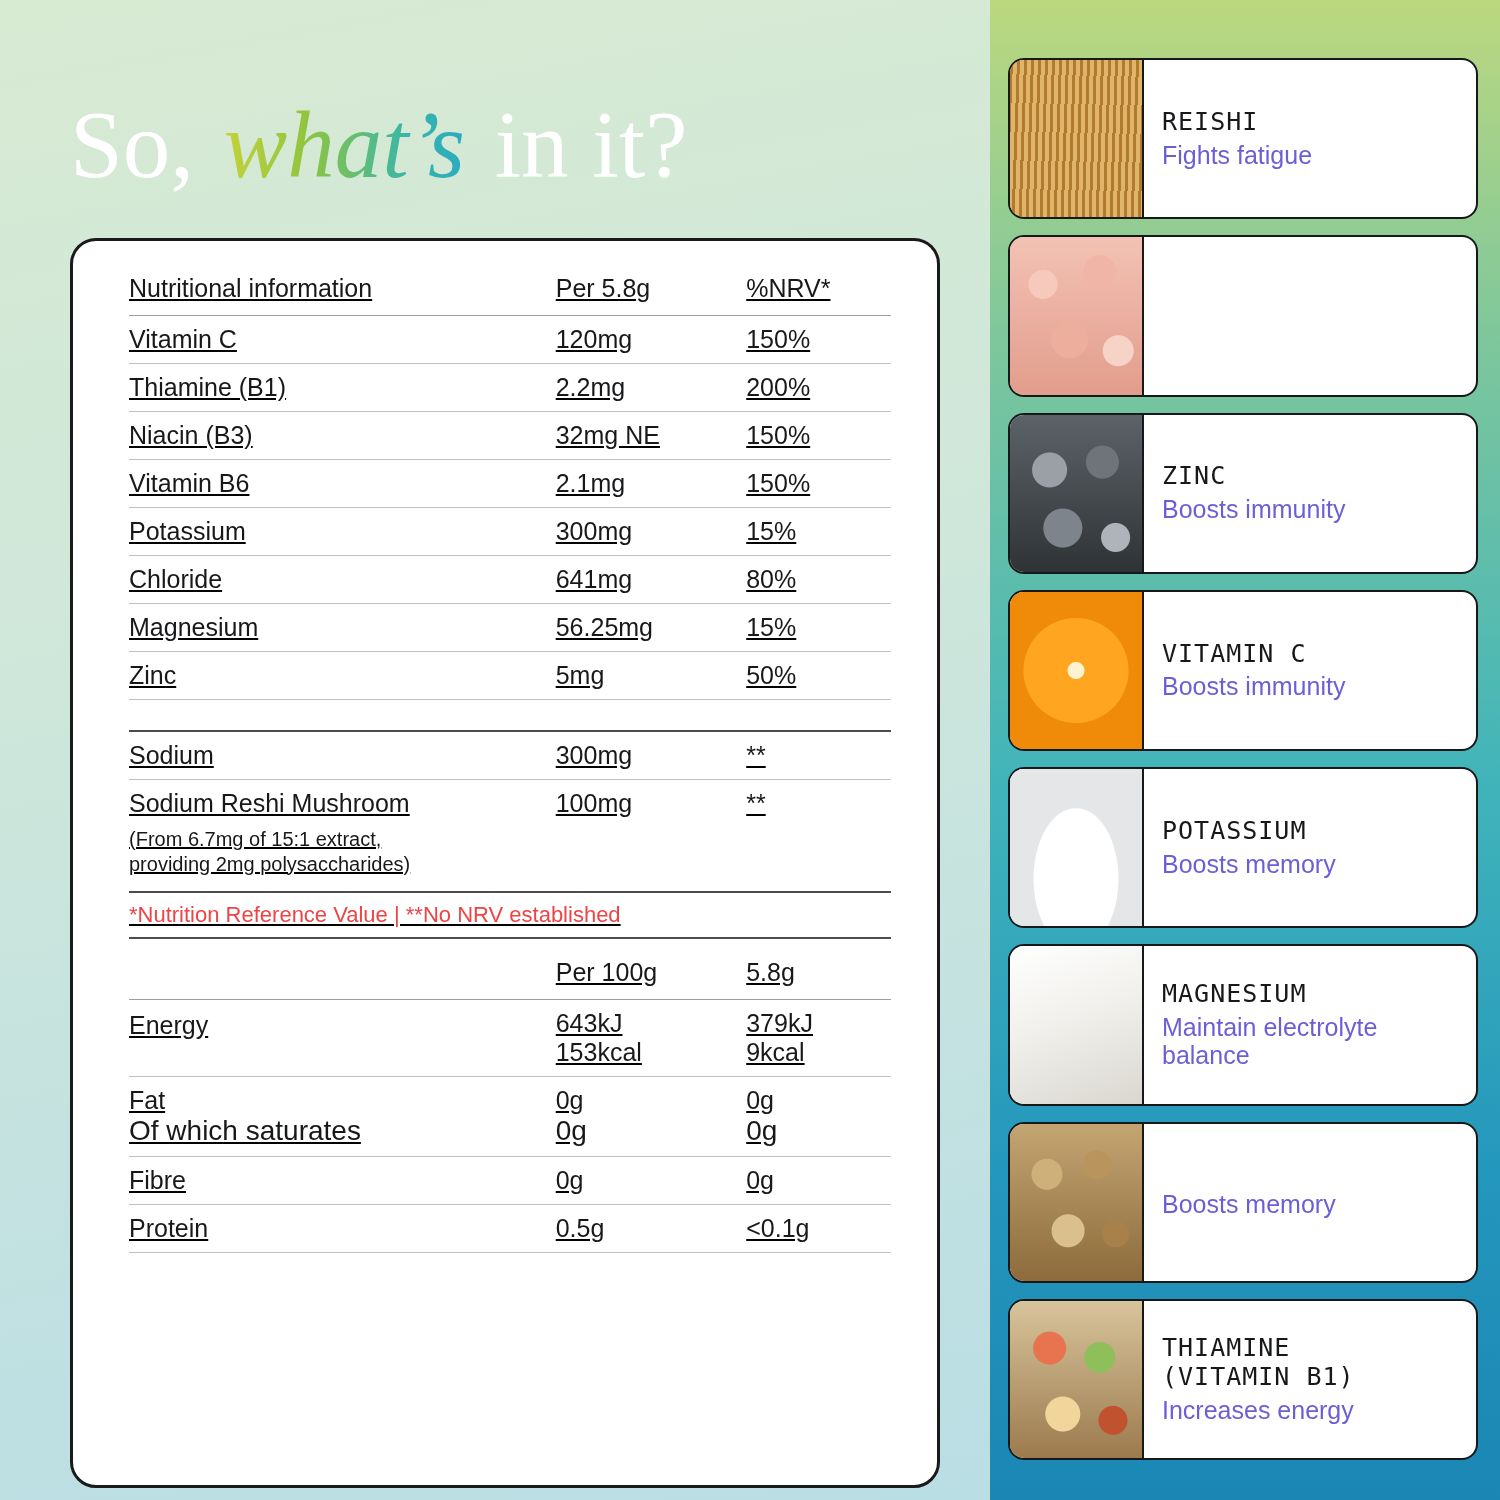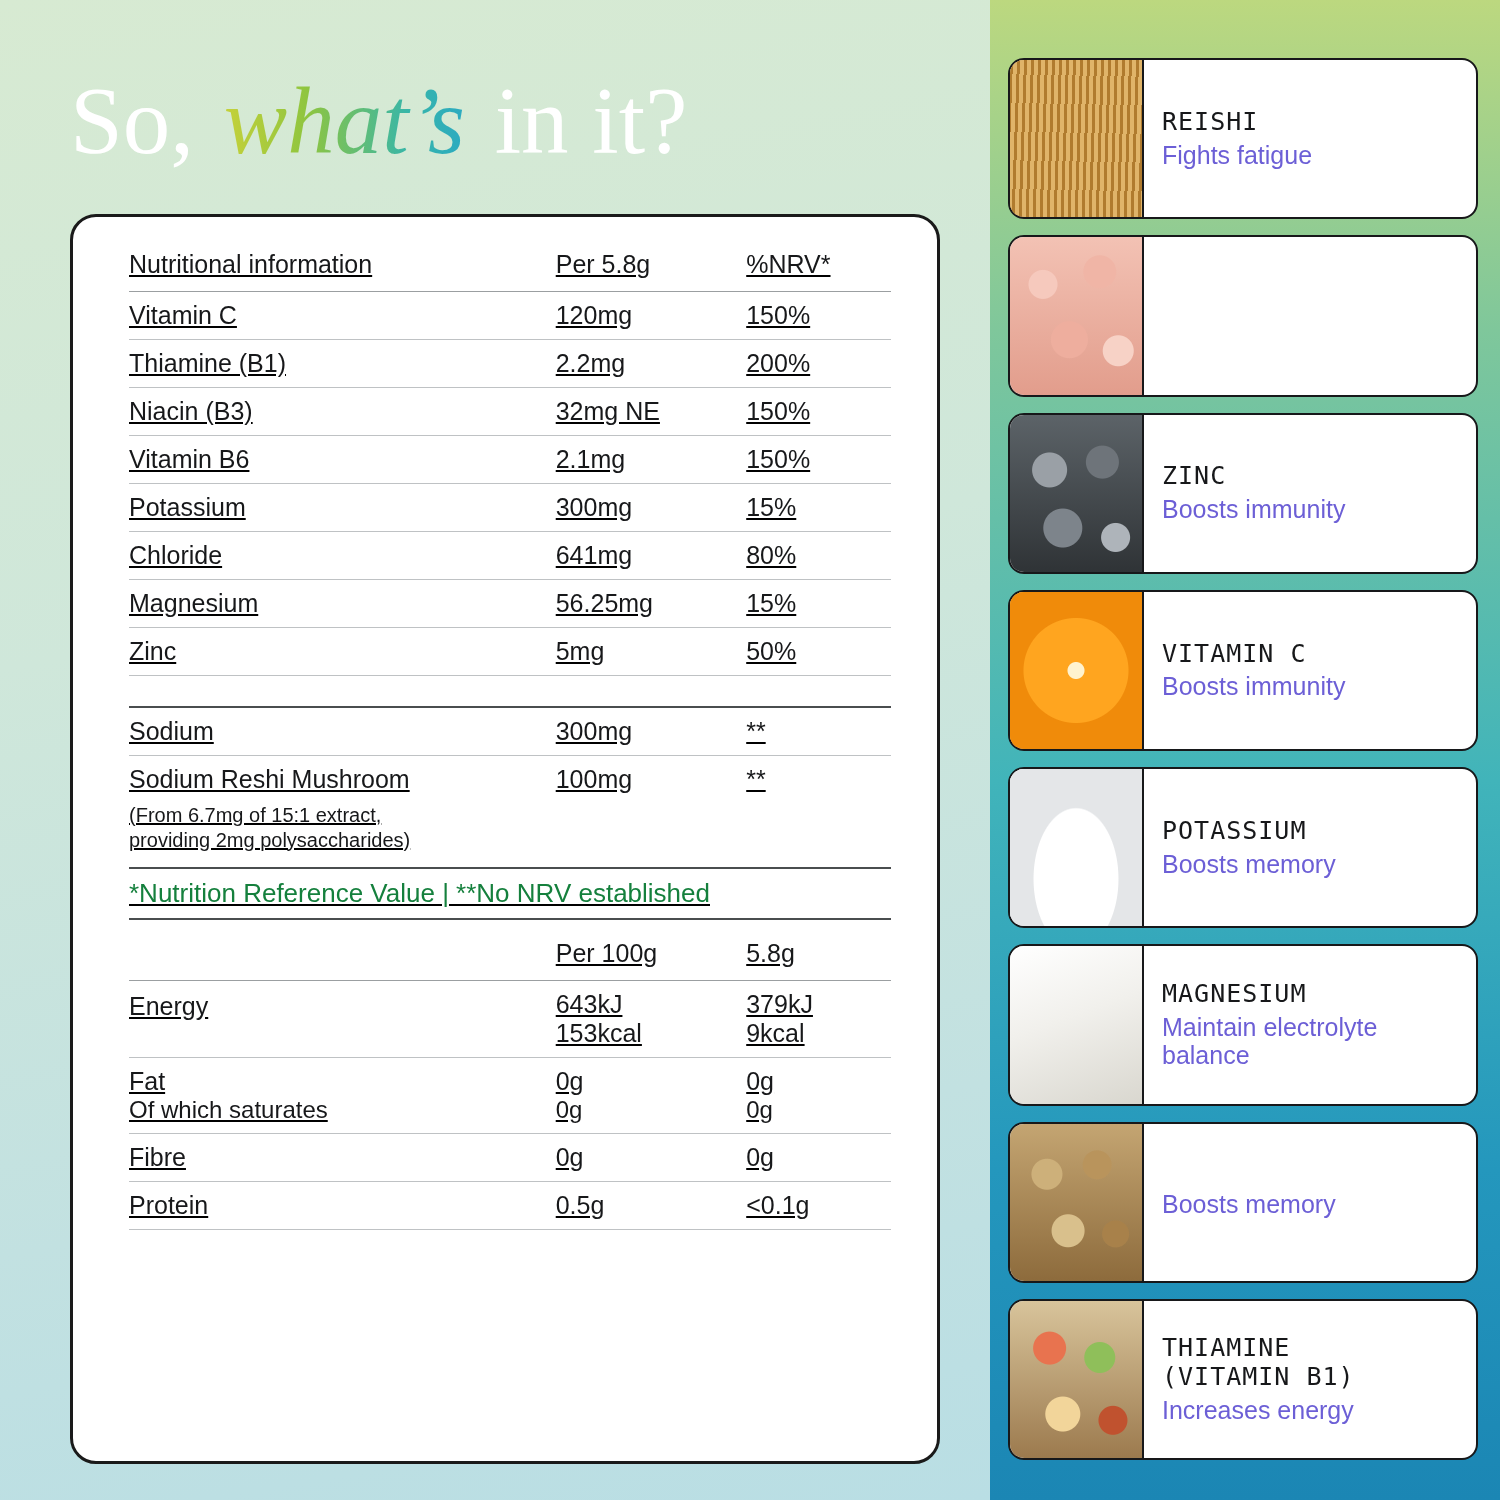--- a/index.html
+++ b/index.html
@@ -30,21 +30,21 @@
     padding: 60px 50px 0 70px;
   }
 
   .headline {
     font-family: "Liberation Serif", serif;
     font-size: 95px;
     line-height: 1.05;
     color: #ffffff;
     letter-spacing: 0px;
     white-space: nowrap;
-    margin-top: 12px;
+    margin-top: 36px;
     margin-bottom: 0;
     font-weight: 400;
   }
   .headline .italic-grad {
     font-style: italic;
     background: linear-gradient(90deg, #c9d23a 0%, #8fc53f 35%, #38b6a8 75%, #2aa9c4 100%);
     -webkit-background-clip: text;
     background-clip: text;
     color: transparent;
     padding: 0 6px;
@@ -92,27 +92,27 @@
   }
   .gap-row td {
     padding: 0;
     height: 12px;
     border: none;
   }
   .thick-top td {
     border-top: 2.4px solid #4a4d4f;
   }
   .footnote {
-    font-size: 26px;
-    color: #15803d;
+    font-size: 22px;
+    color: #ef4444;
     padding-top: 18px;
     padding-bottom: 14px;
   }
   .small-label {
-    font-size: 24px;
+    font-size: 28px;
     color: #17181a;
   }
   .stack-line { line-height: 1.35; }
 
   
   .right {
     position: relative;
     width: 510px;
     height: 1500px;
     background: linear-gradient(180deg, #bcd87f 0%, #7fc79b 22%, #41b4ba 52%, #2497bd 78%, #1b86b4 100%);

